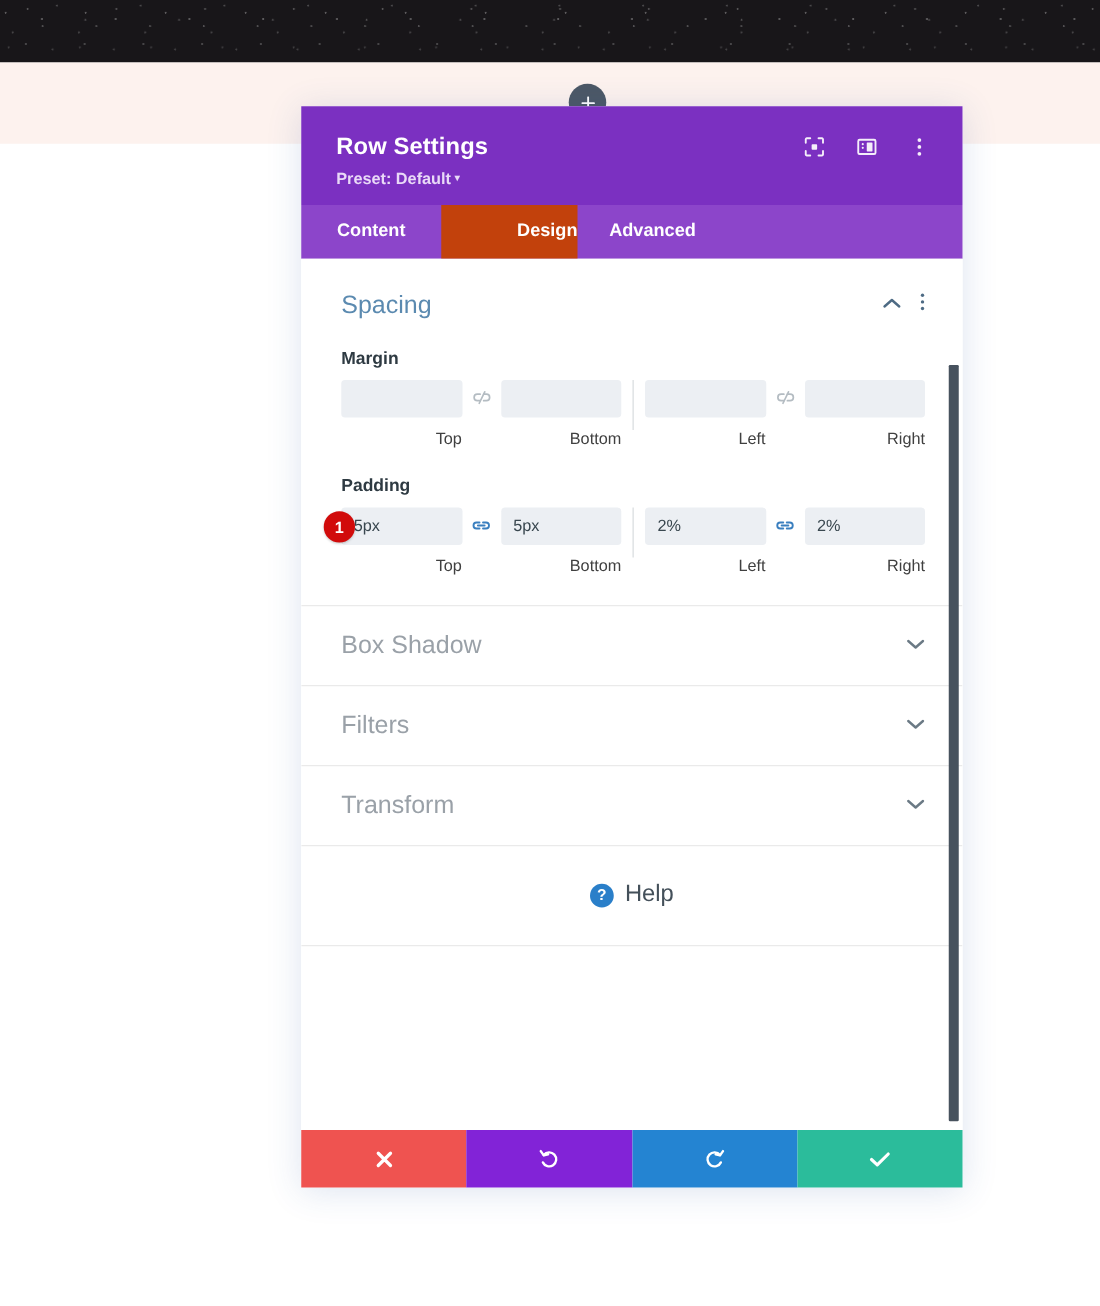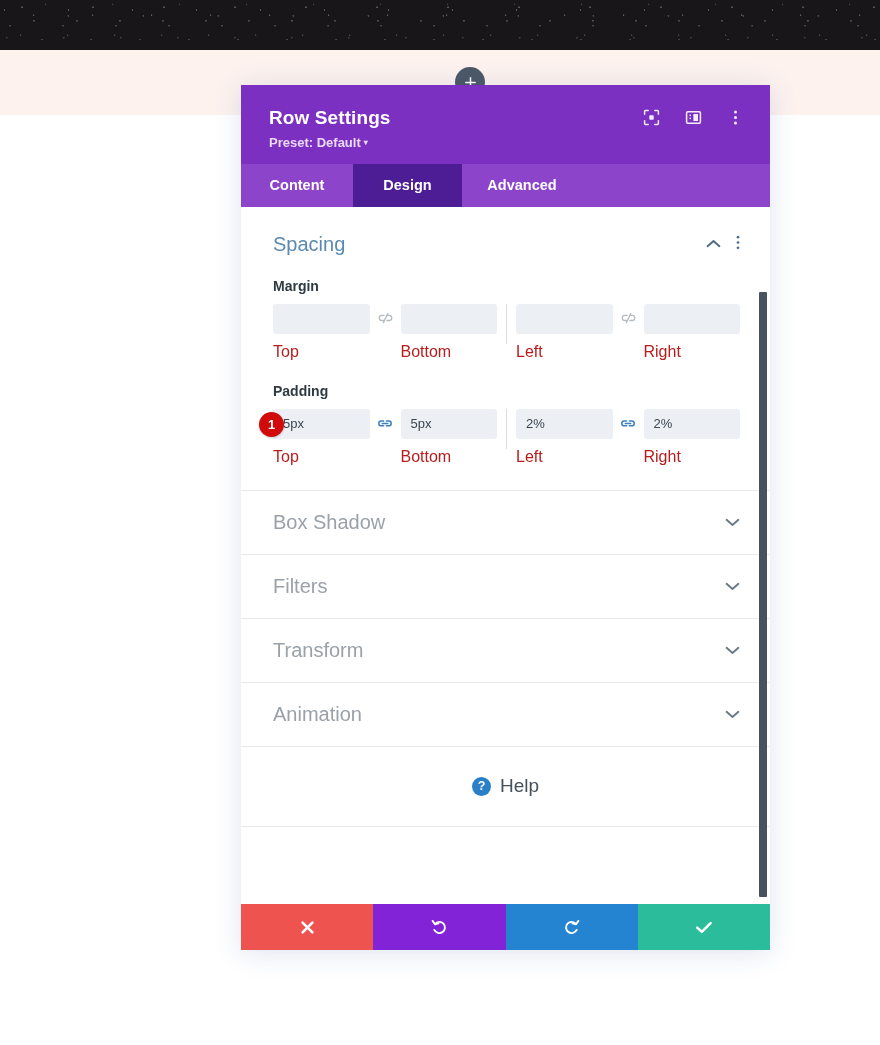--- a/index.html
+++ b/index.html
@@ -124,21 +124,21 @@
     flex: 0 0 auto;
   }
   .tab {
     padding: 13px 0 14px 0;
     color: #ffffff;
     font-size: 14.5px;
     font-weight: bold;
     text-align: center;
   }
   .tab-content { width: 112px; }
-  .tab-design  { width: 109px; background: #4c1d95; }
+  .tab-design  { width: 109px; background: #c2410c; text-align: right; }
   .tab-advanced{ width: 120px; }
 
   
   .modal-body {
     position: relative;
     flex: 1 1 auto;
     overflow: hidden;
     background: #ffffff;
   }
 
@@ -201,23 +201,23 @@
     width: 100%;
     font-size: 13px;
     color: #39474f;
     padding: 0 10px;
     font-family: "Liberation Sans", sans-serif;
     outline: none;
     display: flex;
     align-items: center;
   }
   .cell-caption {
-    text-align: left;
-    font-size: 16px;
-    color: #b91c1c;
+    text-align: right;
+    font-size: 13px;
+    color: #404040;
     margin-top: 9px;
   }
   .link-toggle {
     width: 31px;
     height: 30px;
     display: flex;
     align-items: center;
     justify-content: center;
     flex: 0 0 31px;
   }
@@ -502,28 +502,20 @@
 
       <div class="section-row">
         <div class="section-row-title">Transform</div>
         <span>
           <svg width="15" height="10" viewBox="0 0 15 10">
             <path d="M1.6 2.8 L7.5 8 L13.4 2.8" fill="none" stroke="#6b7a85" stroke-width="1.9" stroke-linecap="round" stroke-linejoin="round"></path>
           </svg>
         </span>
       </div>
 
-      <div class="section-row">
-        <div class="section-row-title">Animation</div>
-        <span>
-          <svg width="15" height="10" viewBox="0 0 15 10">
-            <path d="M1.6 2.8 L7.5 8 L13.4 2.8" fill="none" stroke="#6b7a85" stroke-width="1.9" stroke-linecap="round" stroke-linejoin="round"></path>
-          </svg>
-        </span>
-      </div>
 
       <div class="help-area">
         <span class="help-icon">?</span>
         <span class="help-text">Help</span>
       </div>
 
       <div class="scrollbar-track">
         <div class="scrollbar-thumb"></div>
       </div>
     </div>

